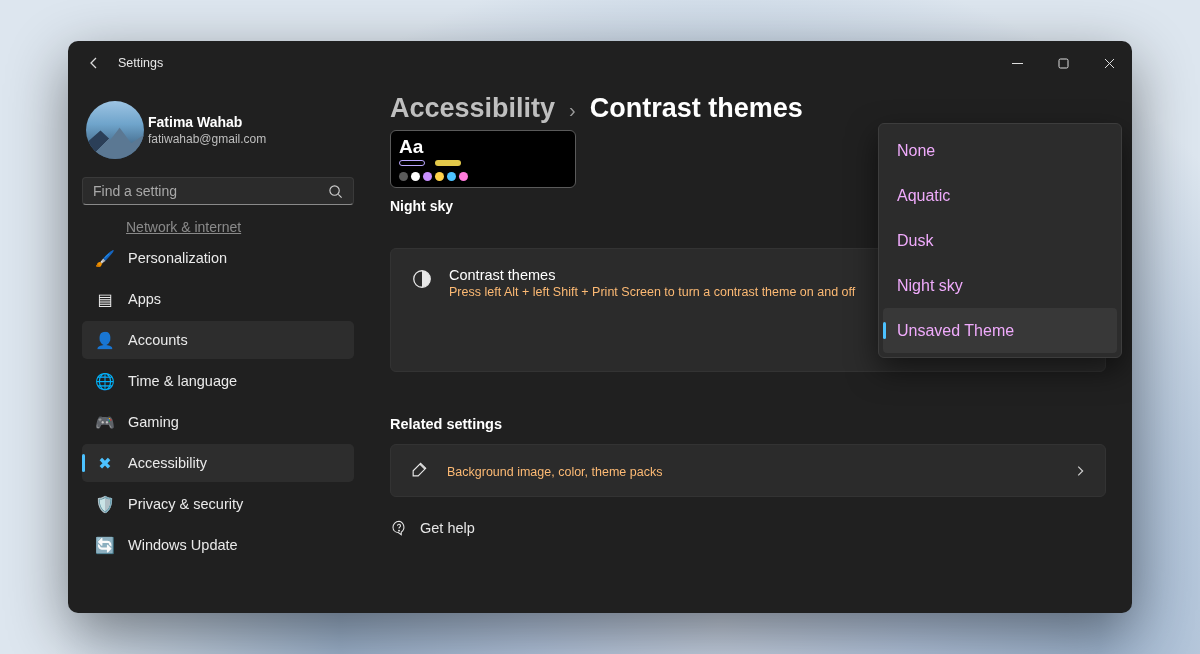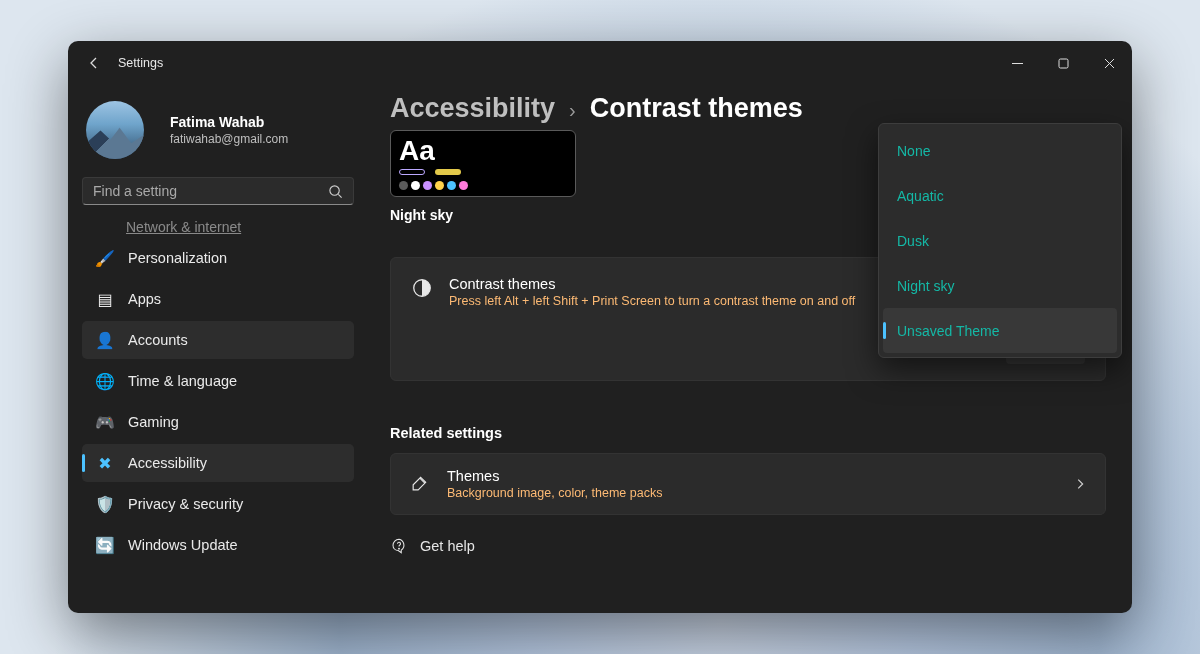--- a/index.html
+++ b/index.html
@@ -31,21 +31,21 @@
   }
   .app-title { font-size: 12.5px; color: #e8e8e8; margin-left: 6px; }
   .win-controls { margin-left: auto; display:flex; }
   .win-btn { width:46px; height:36px; display:flex; align-items:center; justify-content:center; color:#dedede; cursor:pointer; }
   .win-btn svg { width:11px; height:11px; }
 
   .body { flex:1; display:flex; overflow:hidden; }
 
   
   .sidebar { width: 300px; padding: 10px 14px 0 14px; display:flex; flex-direction:column; }
-  .profile { display:flex; align-items:center; gap:26px; padding: 6px 4px 18px 4px; }
+  .profile { display:flex; align-items:center; gap:4px; padding: 6px 4px 18px 4px; }
   .avatar {
     width:58px; height:58px; border-radius:50%; overflow:hidden; flex-shrink:0;
     background: linear-gradient(180deg,#9dc4e3 0%, #6fa4cb 40%, #2e4d6b 100%);
     position:relative;
   }
   .avatar::after{ 
     content:""; position:absolute; bottom:0; left:0; right:0; height:60%;
     background: linear-gradient(135deg, #2b3f58 40%, #5b7893 40%);
     clip-path: polygon(0% 100%, 0% 55%, 25% 18%, 42% 45%, 58% 10%, 78% 55%, 100% 30%, 100% 100%);
   }
@@ -84,21 +84,21 @@
   .main { flex:1; padding: 4px 26px 0 22px; position:relative; overflow:hidden;}
   .breadcrumb { display:flex; align-items:baseline; gap:14px; margin-top:4px;}
   .crumb-parent { font-size:27px; font-weight:600; color:#bfbfbf; cursor:pointer;}
   .crumb-sep { font-size:20px; color:#9a9a9a; }
   .crumb-current { font-size:27px; font-weight:600; color:#ffffff;}
 
   .preview-card {
     margin-top:6px; width:186px; border:1px solid #5a5a5a; border-radius:6px;
     background:#000; padding:6px 8px 6px 8px;
   }
-  .preview-card .aa { font-size:28px; font-weight:700; line-height:1; color:#fff;}
+  .preview-card .aa { font-size:19px; font-weight:700; line-height:1; color:#fff;}
   .chips { display:flex; gap:10px; margin-top:4px; align-items:center;}
   .chip { height:6px; border-radius:3px; }
   .chip.outline { border:1px solid #bba8ff; width:26px; background:transparent;}
   .chip.fill { background:#e3c94a; width:26px;}
   .swatches { display:flex; gap:3px; margin-top:6px;}
   .sw { width:9px; height:9px; border-radius:50%; }
 
   .preview-label { font-size:14px; font-weight:600; margin-top:10px;}
 
   .card {
@@ -127,21 +127,21 @@
 
   
   .dropdown {
     position:absolute; top:82px; right:10px; width:244px;
     background:#2c2c2c; border:1px solid #3d3d3d; border-radius:6px;
     box-shadow: 0 12px 30px rgba(0,0,0,.55);
     padding:4px; z-index:50;
   }
   .dd-item {
     height:45px; display:flex; align-items:center; padding:0 14px;
-    font-size:14px; color:#14b8a6; border-radius:4px; cursor:pointer; position:relative;
+    font-size:16px; color:#f0abfc; border-radius:4px; cursor:pointer; position:relative;
   }
   .dd-item.selected { background:#383838; }
   .dd-item.selected::before{
     content:""; position:absolute; left:0; top:14px; bottom:14px; width:3px;
     background:#4cc2ff; border-radius:2px;
   }
 
   svg { display:block; }
 </style>
 </head>
@@ -278,21 +278,20 @@
       <div class="section-header">Related settings</div>
 
       <div class="link-card">
         <span class="card-icon">
           <svg viewBox="0 0 24 24" width="20" height="20" fill="none" stroke="currentColor" stroke-width="1.4">
               <path d="M14 4l6 6-9 9H5v-6z"></path>
               <path d="M13 5l6 6"></path>
             </svg>
         </span>
         <div>
-          <div class="card-title">Themes</div>
           <div class="card-sub">Background image, color, theme packs</div>
         </div>
         <span class="chev">
           <svg width="14" height="14" viewBox="0 0 16 16" fill="none" stroke="currentColor" stroke-width="1.4">
               <path d="M6 3l5 5-5 5"></path>
             </svg>
         </span>
       </div>
 
       <div class="help-row">

